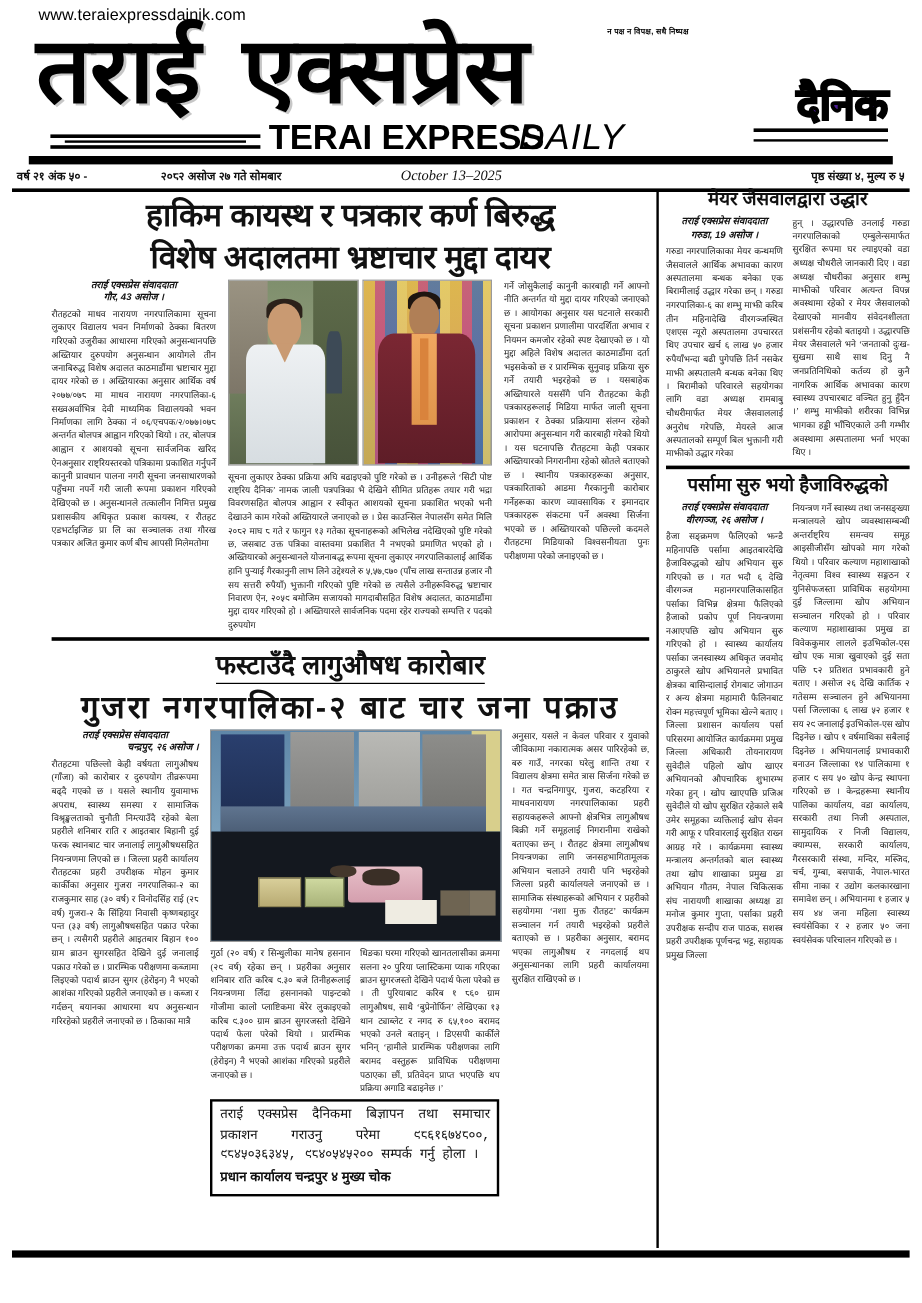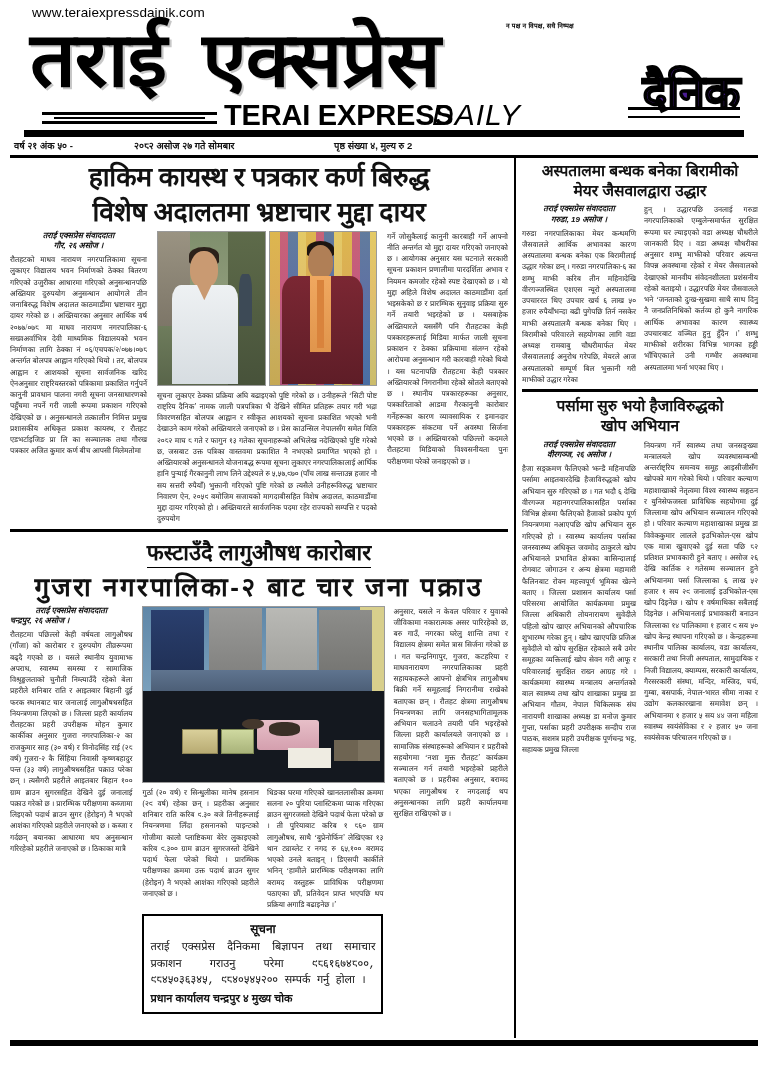--- a/index.html
+++ b/index.html
@@ -99,21 +99,21 @@
     font-style:italic;
     font-weight:300;
     letter-spacing:1px;
     color:#000;
   }
   .dainik-badge{
     position:absolute;
     right:14px;top:-30px;
     font-family:"Liberation Sans","DejaVu Sans",sans-serif;
     font-weight:bold;
-    font-size:46px;
+    font-size:36px;
     color:#4c1d95;
     -webkit-text-stroke:2px #000;
     letter-spacing:0;
     line-height:1;
     text-align:right;
   }
   .dainik-underline{
     position:absolute;
     right:14px;top:8px;
     width:112px;height:6px;
@@ -149,20 +149,21 @@
     display:flex;
     margin:0 10px;
     height:880px;
     box-sizing:border-box;
   }
   .left-zone{
     width:506px;
     box-sizing:border-box;
     padding-right:6px;
     border-right:2px solid #000;
+    margin-left:33px;
   }
   .right-zone{
     width:242px;
     box-sizing:border-box;
     padding-left:6px;
   }
   
   .kicker{
     text-align:left;
     font-family:"Liberation Sans","DejaVu Sans",sans-serif;
@@ -313,35 +314,36 @@
         <div class="dainik-underline"></div>
       </div>
     </div>
 
     <div class="rule-thick"></div>
   </div>
 
   <div class="infobar">
     <div class="ib1">वर्ष २१  अंक ५० -</div>
     <div class="ib2">२०८२ असोज २७ गते सोमबार</div>
-    <div class="ib4">पृष्ठ संख्या ४, मुल्य रु 2</div>
+    <div class="ib3">October 13–2025</div>
+    <div class="ib4">पृष्ठ संख्या ४, मुल्य रु ५</div>
   </div>
 
   <div class="content">
 
     <div class="left-zone">
 
       <div>
         <div class="hl-main">हाकिम कायस्थ र पत्रकार कर्ण बिरुद्ध</div>
         <div class="hl-main">विशेष अदालतमा भ्रष्टाचार मुद्दा दायर</div>
 
         <div class="cols">
           <div class="col" style="width:142px;padding-right:5px;">
             <div class="byline">तराई एक्सप्रेस संवाददाता</div>
-            <div class="byline" style="margin-top:-2px;">गौर, २६ असोज ।</div>
+            <div class="byline" style="margin-top:-2px;">गौर, 43 असोज ।</div>
             <div class="tx">रौतहटको माधव नारायण नगरपालिकामा सूचना लुकाएर विद्यालय भवन निर्माणको ठेक्का बितरण गरिएको उजुरीका आधारमा गरिएको अनुसन्धानपछि अख्तियार दुरुपयोग अनुसन्धान आयोगले तीन जनाबिरुद्ध विशेष अदालत काठमाडौंमा भ्रष्टाचार मुद्दा दायर गरेको छ । अख्तियारका अनुसार आर्थिक वर्ष २०७७/०७८ मा माधव नारायण नगरपालिका-६ सख्वअर्वाभित्र देवी माध्यमिक विद्यालयको भवन निर्माणका लागि ठेक्का नं ०६/एचपक/२/०७७।०७८ अन्तर्गत बोलपत्र आह्वान गरिएको थियो । तर, बोलपत्र आह्वान र आशयको सूचना सार्वजनिक खरिद ऐनअनुसार राष्ट्रियस्तरको पत्रिकामा प्रकाशित गर्नुपर्ने कानुनी प्रावधान पालना नगरी सूचना जनसाधारणको पहुँचमा नपर्ने गरी जाली रूपमा प्रकाशन गरिएको देखिएको छ । अनुसन्धानले तत्कालीन निमित्त प्रमुख प्रशासकीय अधिकृत प्रकाश कायस्थ, र रौतहट एडभर्टाइजिङ प्रा लि का सञ्चालक तथा गौरख पत्रकार अजित कुमार कर्ण बीच आपसी मिलेमतोमा</div>
           </div>
 
           <div class="col" style="width:230px;padding:0 5px;">
             <div style="display:flex;gap:3px;height:155px;">
               <div class="photo pA" style="width:50%;">
                 <div class="bg2"></div>
                   <div class="wall"></div>
                   <div class="figbg"></div>
                 <div class="hair"></div>
@@ -371,21 +373,21 @@
 
       <div>
         <div class="kicker-wrap">
           <div class="kicker">फस्टाउँदै लागुऔषध कारोबार</div>
         </div>
         <div class="hl-main wide">गुजरा नगरपालिका-२ बाट चार जना पक्राउ</div>
 
         <div class="cols">
           <div class="col" style="width:128px;padding-right:5px;">
             <div class="byline" style="text-align:center;">तराई एक्सप्रेस संवाददाता</div>
-            <div class="byline" style="margin-top:-2px;text-align:left;">चन्द्रपुर, २६ असोज ।</div>
+            <div class="byline" style="margin-top:-2px;text-align:right;">चन्द्रपुर, २६ असोज ।</div>
             <div class="tx">रौतहटमा पछिल्लो केही वर्षयता लागुऔषध (गाँजा) को कारोबार र दुरुपयोग तीव्ररूपमा बढ्दै गएको छ । यसले स्थानीय युवामाझ अपराध, स्वास्थ्य समस्या र सामाजिक विश्रृङ्खलताको चुनौती निम्त्याउँदै रहेको बेला प्रहरीले शनिबार राति र आइतबार बिहानी दुई फरक स्थानबाट चार जनालाई लागुऔषधसहित नियन्त्रणमा लिएको छ । जिल्ला प्रहरी कार्यालय रौतहटका प्रहरी उपरीक्षक मोहन कुमार कार्कीका अनुसार गुजरा नगरपालिका-२ का राजकुमार साह (३० वर्ष) र विनोदसिंह राई (२८ वर्ष) गुजरा-२ कै सिंहिया निवासी कृष्णबहादुर पन्त (३३ वर्ष) लागुऔषधसहित पक्राउ परेका छन् । त्यसैगरी प्रहरीले आइतबार बिहान १०० ग्राम ब्राउन सुगरसहित देखिने दुई जनालाई पक्राउ गरेको छ । प्रारम्भिक परीक्षणमा कब्जामा लिइएको पदार्थ ब्राउन सुगर (हेरोइन) नै भएको आशंका गरिएको प्रहरीले जनाएको छ । कब्जा र गर्दछन् बयानका आधारमा थप अनुसन्धान गरिरहेको प्रहरीले जनाएको छ । ठिकाका मात्रै</div>
           </div>
 
           <div class="col" style="width:252px;padding:0 5px;">
             <div class="photo pC" style="width:100%;height:175px;">
               <div class="wall"></div>
                 <div class="wallY"></div>
               <div class="p1"></div>
                 <div class="p2"></div>
                 <div class="p3"></div>
@@ -404,56 +406,53 @@
             <div class="cols" style="margin-top:4px;">
               <div class="col" style="width:50%;padding-right:4px;">
                 <div class="tx">गुर्ठा (२० वर्ष) र सिन्धुलीका मानेष हसनान (२९ वर्ष) रहेका छन् । प्रहरीका अनुसार शनिबार राति करिब ९.३० बजे तिनीहरूलाई नियन्त्रणमा लिँदा हसनानको पाइन्टको गोजीमा कालो प्लाष्टिकमा बेरेर लुकाइएको करिब ९.३०० ग्राम ब्राउन सुगरजस्तो देखिने पदार्थ फेला परेको थियो । प्रारम्भिक परीक्षणका क्रममा उक्त पदार्थ ब्राउन सुगर (हेरोइन) नै भएको आशंका गरिएको प्रहरीले जनाएको छ ।</div>
               </div>
               <div class="col" style="width:50%;padding-left:4px;">
                 <div class="tx">धिङका घरमा गरिएको खानतलासीका क्रममा सलना २० पुरिया प्लास्टिकमा प्याक गरिएका ब्राउन सुगरजस्तो देखिने पदार्थ फेला परेको छ । ती पुरियाबाट करिब १ ८६० ग्राम लागुऔषध, साथै ‘बुप्रेनोर्फिन’ लेखिएका १३ थान ट्याब्लेट र नगद रु ६५,१०० बरामद भएको उनले बताइन् । डिएसपी कार्कीले भनिन् ‘हामीले प्रारम्भिक परीक्षणका लागि बरामद वस्तुहरू प्राविधिक परीक्षणमा पठाएका छौं, प्रतिवेदन प्राप्त भएपछि थप प्रक्रिया अगाडि बढाइनेछ ।’</div>
               </div>
             </div>
 
             <div class="notice">
-              <div class="nt">सूचना</div>
               <div class="nb">तराई एक्सप्रेस दैनिकमा बिज्ञापन तथा समाचार प्रकाशन गराउनु परेमा ९८६१६७४८००, ९८४५०३६३४५, ९८४०५४५२०० सम्पर्क गर्नु होला ।</div>
               <div class="naddr">प्रधान कार्यालय चन्द्रपुर ४ मुख्य चोक</div>
             </div>
           </div>
 
           <div class="col" style="width:120px;padding-left:5px;">
             <div class="tx">अनुसार, यसले न केवल परिवार र युवाको जीविकामा नकारात्मक असर पारिरहेको छ, बरु गाउँ, नगरका घरेलु शान्ति तथा र विद्यालय क्षेत्रमा समेत त्रास सिर्जना गरेको छ । गत चन्द्रनिगापुर, गुजरा, कटहरिया र माधवनारायण नगरपालिकाका प्रहरी सहायकहरूले आफ्नो क्षेत्रभित्र लागुऔषध बिक्री गर्ने समूहलाई निगरानीमा राखेको बताएका छन् । रौतहट क्षेत्रमा लागुऔषध नियन्त्रणका लागि जनसहभागितामूलक अभियान चलाउने तयारी पनि भइरहेको जिल्ला प्रहरी कार्यालयले जनाएको छ । सामाजिक संस्थाहरूको अभियान र प्रहरीको सहयोगमा ‘नशा मुक्त रौतहट’ कार्यक्रम सञ्चालन गर्न तयारी भइरहेको प्रहरीले बताएको छ । प्रहरीका अनुसार, बरामद भएका लागुऔषध र नगदलाई थप अनुसन्धानका लागि प्रहरी कार्यालयमा सुरक्षित राखिएको छ ।</div>
           </div>
         </div>
       </div>
     </div>
 
     <div class="right-zone">
 
       <div>
-        <div class="hl-side">अस्पतालमा बन्धक बनेका बिरामीको</div>
         <div class="hl-side" style="margin-top:-3px;">मेयर जैसवालद्वारा उद्धार</div>
 
         <div class="cols">
           <div class="col" style="width:50%;padding-right:4px;">
             <div class="byline">तराई एक्सप्रेस संवाददाता</div>
             <div class="byline" style="margin-top:-2px;">गरुडा, 19 असोज ।</div>
             <div class="tx">गरुडा नगरपालिकाका मेयर कन्थमणि जैसवालले आर्थिक अभावका कारण अस्पतालमा बन्धक बनेका एक बिरामीलाई उद्धार गरेका छन् । गरुडा नगरपालिका-६ का शम्भु माझी करिब तीन महिनादेखि वीरगञ्जस्थित एशएस न्यूरो अस्पतालमा उपचाररत थिए उपचार खर्च ६ लाख ५० हजार रुपैयाँभन्दा बढी पुगेपछि तिर्न नसकेर माझी अस्पतालमै बन्धक बनेका थिए । बिरामीको परिवारले सहयोगका लागि वडा अध्यक्ष रामबाबु चौधरीमार्फत मेयर जैसवाललाई अनुरोध गरेपछि, मेयरले आज अस्पतालको सम्पूर्ण बिल भुक्तानी गरी माझीको उद्धार गरेका</div>
           </div>
           <div class="col" style="width:50%;padding-left:4px;">
             <div class="tx">हुन् । उद्धारपछि उनलाई गरुडा नगरपालिकाको एम्बुलेन्समार्फत सुरक्षित रूपमा घर ल्याइएको वडा अध्यक्ष चौधरीले जानकारी दिए । वडा अध्यक्ष चौधरीका अनुसार शम्भु माझीको परिवार अत्यन्त विपन्न अवस्थामा रहेको र मेयर जैसवालको देखाएको मानवीय संवेदनशीलता प्रशंसनीय रहेको बताइयो । उद्धारपछि मेयर जैसवालले भने ‘जनताको दुःख-सुखमा साथै साथ दिनु नै जनप्रतिनिधिको कर्तव्य हो कुनै नागरिक आर्थिक अभावका कारण स्वास्थ्य उपचारबाट वञ्चित हुनु हुँदैन ।’ शम्भु माझीको शरीरका विभिन्न भागका हड्डी भाँचिएकाले उनी गम्भीर अवस्थामा अस्पतालमा भर्ना भएका थिए ।</div>
           </div>
         </div>
       </div>
 
       <div class="hr-blk"></div>
 
       <div>
         <div class="hl-side">पर्सामा सुरु भयो हैजाविरुद्धको</div>
-        <div class="hl-side" style="margin-top:-3px;">खोप अभियान</div>
 
         <div class="cols">
           <div class="col" style="width:50%;padding-right:4px;">
             <div class="byline">तराई एक्सप्रेस संवाददाता</div>
             <div class="byline" style="margin-top:-2px;">वीरगञ्ज, २६ असोज ।</div>
             <div class="tx">हैजा सङ्क्रमण फैलिएको झन्डै महिनापछि पर्सामा आइतबारदेखि हैजाविरुद्धको खोप अभियान सुरु गरिएको छ । गत भदौ ६ देखि वीरगञ्ज महानगरपालिकासहित पर्साका विभिन्न क्षेत्रमा फैलिएको हैजाको प्रकोप पूर्ण नियन्त्रणमा नआएपछि खोप अभियान सुरु गरिएको हो । स्वास्थ्य कार्यालय पर्साका जनस्वास्थ्य अधिकृत जवमोद ठाकुरले खोप अभियानले प्रभावित क्षेत्रका बासिन्दालाई रोगबाट जोगाउन र अन्य क्षेत्रमा महामारी फैलिनबाट रोक्न महत्त्वपूर्ण भूमिका खेल्ने बताए । जिल्ला प्रशासन कार्यालय पर्सा परिसरमा आयोजित कार्यक्रममा प्रमुख जिल्ला अधिकारी तोयनारायण सुवेदीले पहिलो खोप खाएर अभियानको औपचारिक शुभारम्भ गरेका हुन् । खोप खाएपछि प्रजिअ सुवेदीले यो खोप सुरक्षित रहेकाले सबै उमेर समूहका व्यक्तिलाई खोप सेवन गरी आफू र परिवारलाई सुरक्षित राख्न आग्रह गरे । कार्यक्रममा स्वास्थ्य मन्त्रालय अन्तर्गतको बाल स्वास्थ्य तथा खोप शाखाका प्रमुख डा अभियान गौतम, नेपाल चिकित्सक संघ नारायणी शाखाका अध्यक्ष डा मनोज कुमार गुप्ता, पर्साका प्रहरी उपरीक्षक सन्दीप राज पाठक, सशस्त्र प्रहरी उपरीक्षक पूर्णचन्द्र भट्ट, सहायक प्रमुख जिल्ला</div>
           </div>
           <div class="col" style="width:50%;padding-left:4px;">
             <div class="tx">नियन्त्रण गर्ने स्वास्थ्य तथा जनसङ्ख्या मन्त्रालयले खोप व्यवस्थासम्बन्धी अन्तर्राष्ट्रिय समन्वय समूह आइसीजीसँग खोपको माग गरेको थियो । परिवार कल्याण महाशाखाको नेतृत्वमा विश्व स्वास्थ्य सङ्गठन र युनिसेफजस्ता प्राविधिक सहयोगमा दुई जिल्लामा खोप अभियान सञ्चालन गरिएको हो । परिवार कल्याण महाशाखाका प्रमुख डा विवेककुमार लालले इउभिकोल-एस खोप एक मात्रा खुवाएको दुई सता पछि ८२ प्रतिशत प्रभावकारी हुने बताए । असोज २६ देखि कार्तिक २ गतेसम्म सञ्चालन हुने अभियानमा पर्सा जिल्लाका ६ लाख ५२ हजार १ सय २९ जनालाई इउभिकोल-एस खोप दिइनेछ । खोप १ वर्षमाथिका सबैलाई दिइनेछ । अभियानलाई प्रभावकारी बनाउन जिल्लाका १४ पालिकामा १ हजार ९ सय ५० खोप केन्द्र स्थापना गरिएको छ । केन्द्रहरूमा स्थानीय पालिका कार्यालय, वडा कार्यालय, सरकारी तथा निजी अस्पताल, सामुदायिक र निजी विद्यालय, क्याम्पस, सरकारी कार्यालय, गैरसरकारी संस्था, मन्दिर, मस्जिद, चर्च, गुम्बा, बसपार्क, नेपाल-भारत सीमा नाका र उद्योग कलकारखाना समावेश छन् । अभियानमा १ हजार ५ सय ४४ जना महिला स्वास्थ्य स्वयंसेविका र २ हजार ५० जना स्वयंसेवक परिचालन गरिएको छ ।</div>
           </div>

